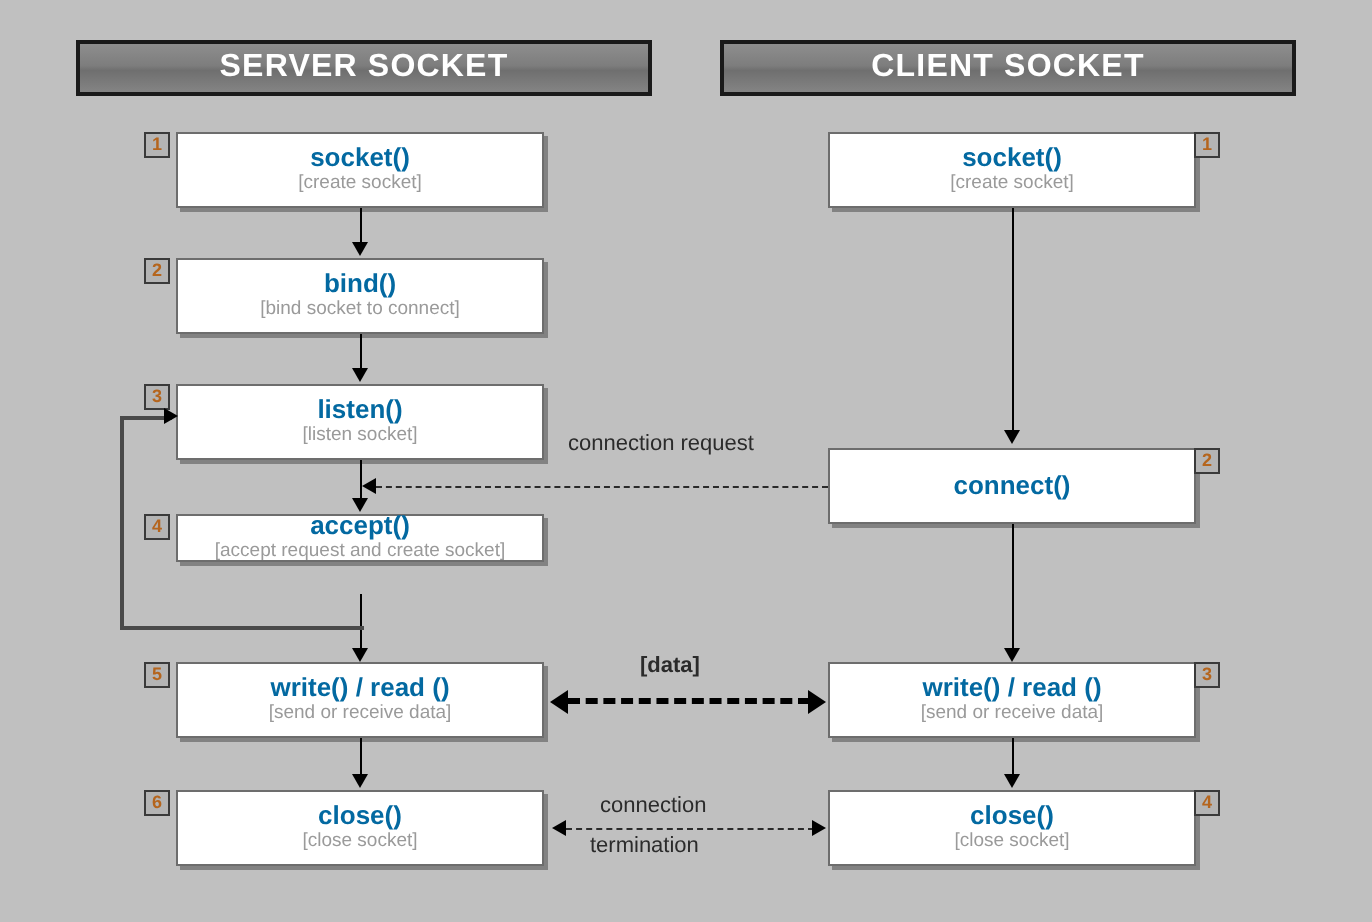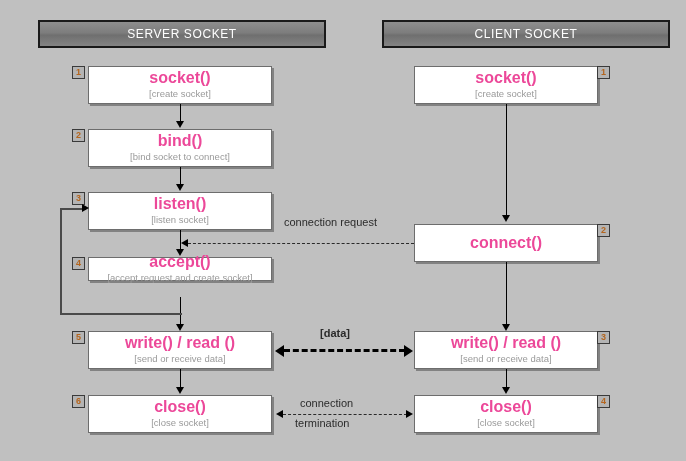--- a/index.html
+++ b/index.html
@@ -16,49 +16,49 @@
     overflow: hidden;
   }
 
   
   .col-header {
     position: absolute;
     height: 28px;
     border: 2px solid #1a1a1a;
     background: linear-gradient(to bottom, #8e8e8e 0%, #7d7d7d 45%, #6f6f6f 55%, #848484 100%);
     color: #ffffff;
-    font-size: 12px;
-    font-weight: normal;
+    font-size: 16px;
+    font-weight: bold;
     letter-spacing: 0.6px;
     display: flex;
     align-items: center;
     justify-content: center;
     box-sizing: border-box;
   }
   .col-header.server { left: 38px;  top: 20px; width: 288px; }
-  .col-header.client { left: 360px; top: 20px; width: 288px; margin-left: 22px; }
+  .col-header.client { left: 360px; top: 20px; width: 288px; }
 
   
   .node {
     position: absolute;
     width: 184px;
     height: 38px;
     background: #ffffff;
     border: 1px solid #6d6d6d;
     box-shadow: 2px 2px 0 rgba(110,110,110,0.75);
     box-sizing: border-box;
     display: flex;
     flex-direction: column;
     align-items: center;
     justify-content: center;
   }
   .node .fn {
-    font-size: 16px;
+    font-size: 13px;
     font-weight: bold;
-    color: #ec4899;
+    color: #0369a1;
     line-height: 1.05;
   }
   .node .desc {
     font-size: 9.5px;
     color: #9a9a9a;
     line-height: 1.25;
     margin-top: 1px;
     white-space: nowrap;
   }
 

